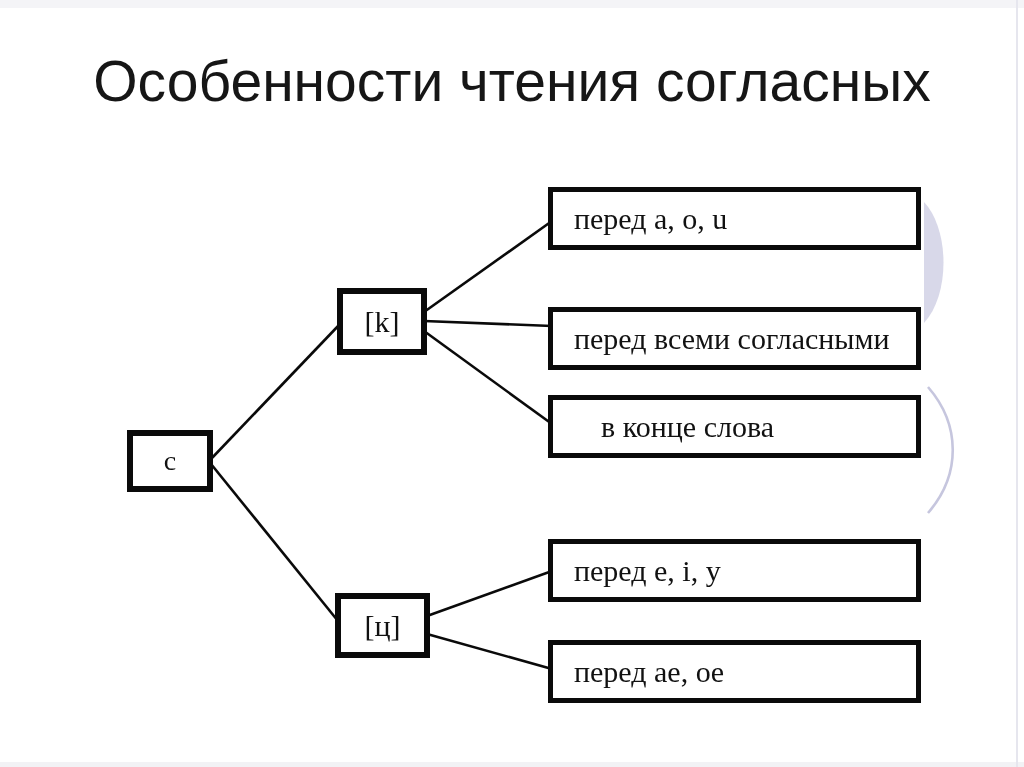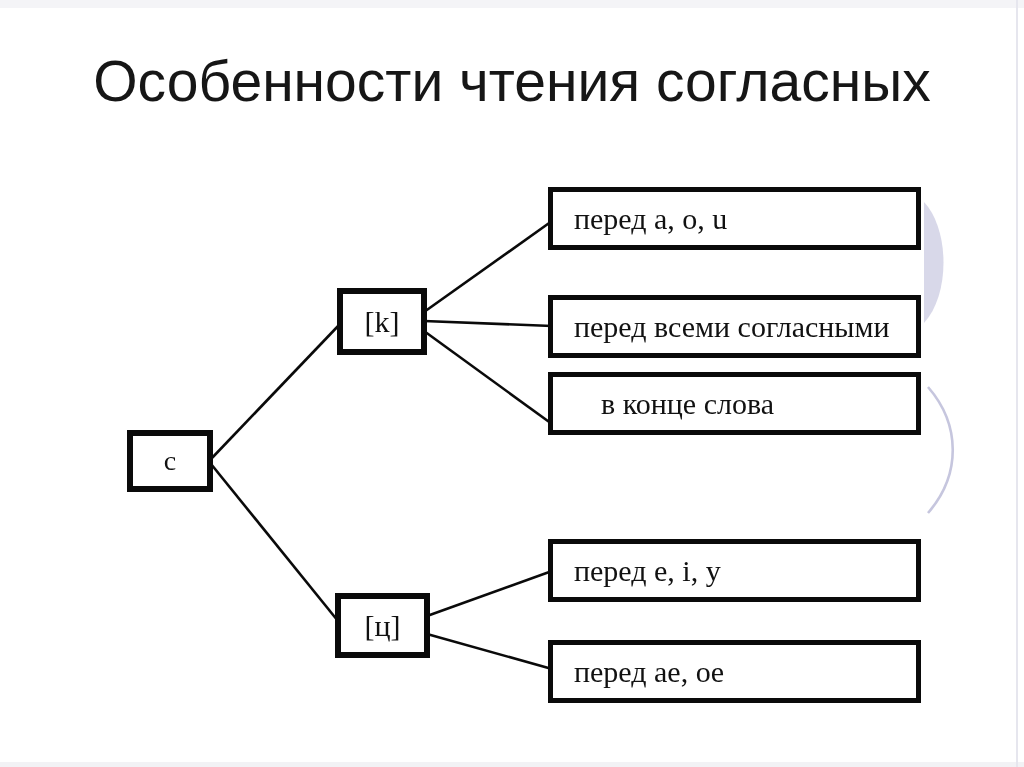--- a/index.html
+++ b/index.html
@@ -64,22 +64,22 @@
     width: 373px;
     height: 63px;
     padding-left: 21px;
     font-size: 30px;
     text-align: center;
   }
   .node-c   { left: 127px; top: 430px; width: 86px; height: 62px; font-size: 28px; }
   .node-k   { left: 337px; top: 288px; width: 90px; height: 67px; }
   .node-ts  { left: 335px; top: 593px; width: 95px; height: 65px; }
   .leaf-1 { top: 187px; }
-  .leaf-2 { top: 295px; }
-  .leaf-3 { top: 372px; padding-left: 48px; }
+  .leaf-2 { top: 307px; }
+  .leaf-3 { top: 395px; padding-left: 48px; }
   .leaf-4 { top: 539px; }
   .leaf-5 { top: 640px; }
 </style>
 </head>
 <body>
 
 <div class="slide">
 
   <div class="edge-top"></div>
   <div class="edge-bottom"></div>

